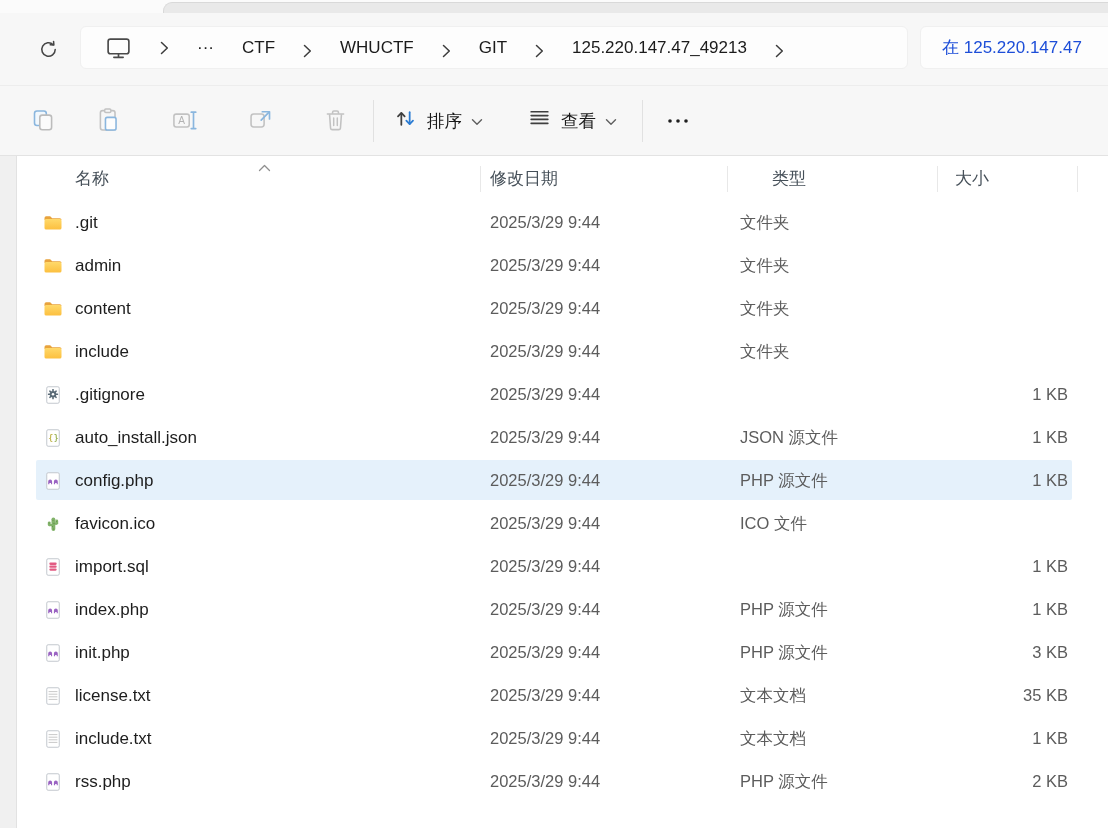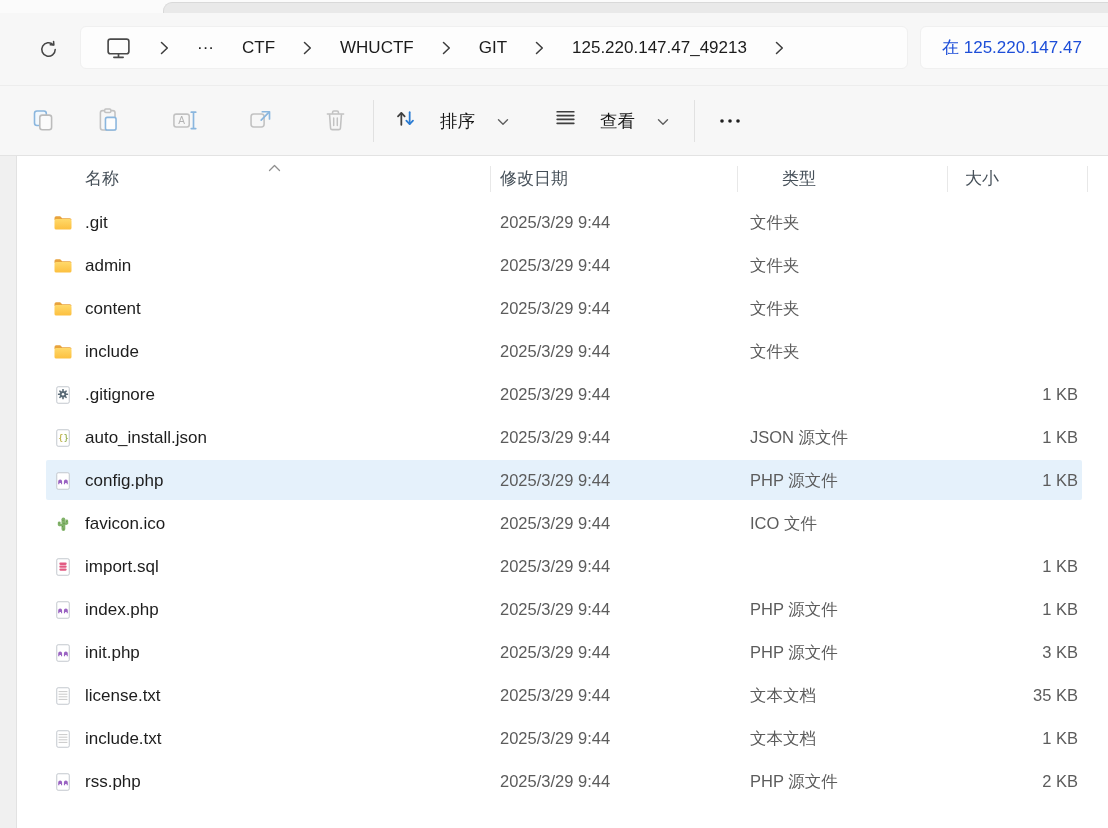--- a/index.html
+++ b/index.html
@@ -35,31 +35,31 @@
     display:flex; align-items:center; justify-content:center; }
   .tbtn.icon-only { width:46px; height:46px; }
   .tb-copy   { margin-left:20px; }
   .tb-paste  { margin-left:19px; }
   .tb-rename { margin-left:30px; }
   .tb-share  { margin-left:30px; }
   .tb-delete { margin-left:29px; }
   .tb-div { width:1px; height:42px; background:#e1e1e1; }
   .div1 { margin-left:15px; }
   .div2 { margin-left:14px; }
-  .tbtn.labeled { gap:22px; padding:0 11px; height:46px; font-size:17.5px; color:#191919; font-family:inherit; }
+  .tbtn.labeled { gap:9px; padding:0 11px; height:46px; font-size:17.5px; color:#191919; font-family:inherit; }
   .tb-sort { margin-left:8px; }
   .tb-view { margin-left:22px; }
   .tb-more { margin-left:12px; width:44px; height:46px; }
 
   
   .list-area { position:absolute; left:0; top:155px; width:1108px; height:673px;
     border-top:1px solid #e3e3e3; background:#fff; }
   .gutter { position:absolute; left:0; top:0; width:17px; height:673px;
     background:#f0f0f0; border-right:1px solid #e2e2e2; }
-  .content { position:absolute; left:18px; top:0; width:1007px; height:673px; }
+  .content { position:absolute; left:8px; top:0; width:1007px; height:673px; }
 
   .header-row { position:relative; height:45px; }
   .hcol { position:absolute; top:0; height:45px; display:flex; align-items:center;
     font-size:17px; color:#465059; cursor:pointer; background:transparent; border:none; font-family:inherit; }
   .h-name { left:67px; }  .h-date { left:482px; } .h-type { left:732px;margin-left:32px; } .h-size { left:947px; }
   .hsep { position:absolute; top:10px; width:1px; height:26px; background:#e8e8e8; }
   .hsep1 { left:472px; } .hsep2 { left:719px; } .hsep3 { left:929px; } .hsep4 { left:1069px; }
   .sort-indicator { position:absolute; left:250px; top:2px; }
 
   .rows { position:absolute; left:0; top:45px; width:1090px; }
@@ -96,21 +96,21 @@
             <path d="M13 17v3.2" stroke="#4a4a4a" stroke-width="1.6"></path>
             <path d="M8.5 20.5h9" stroke="#4a4a4a" stroke-width="1.6" stroke-linecap="round"></path>
           </svg>
         </span>
       <span class="crumb-chev">
           <svg width="9" height="14" viewBox="0 0 9 14" fill="none">
             <path d="M1.5 1.5L7.3 7l-5.8 5.5" stroke="#3c3c3c" stroke-width="1.5" stroke-linecap="round" stroke-linejoin="round"></path>
           </svg>
         </span>
       <button class="crumb">···</button>
-      <span id="crumbs" style="display:flex;align-items:center;gap:28px;">
+      <span id="crumbs" style="display:flex;align-items:flex-end;gap:28px;">
           <button class="crumb">CTF</button>
           <span class="crumb-chev">
             <svg width="9" height="14" viewBox="0 0 9 14" fill="none">
               <path d="M1.5 1.5L7.3 7l-5.8 5.5" stroke="#3c3c3c" stroke-width="1.5" stroke-linecap="round" stroke-linejoin="round"></path>
             </svg>
           </span>
           <button class="crumb">WHUCTF</button>
           <span class="crumb-chev">
             <svg width="9" height="14" viewBox="0 0 9 14" fill="none">
               <path d="M1.5 1.5L7.3 7l-5.8 5.5" stroke="#3c3c3c" stroke-width="1.5" stroke-linecap="round" stroke-linejoin="round"></path>

